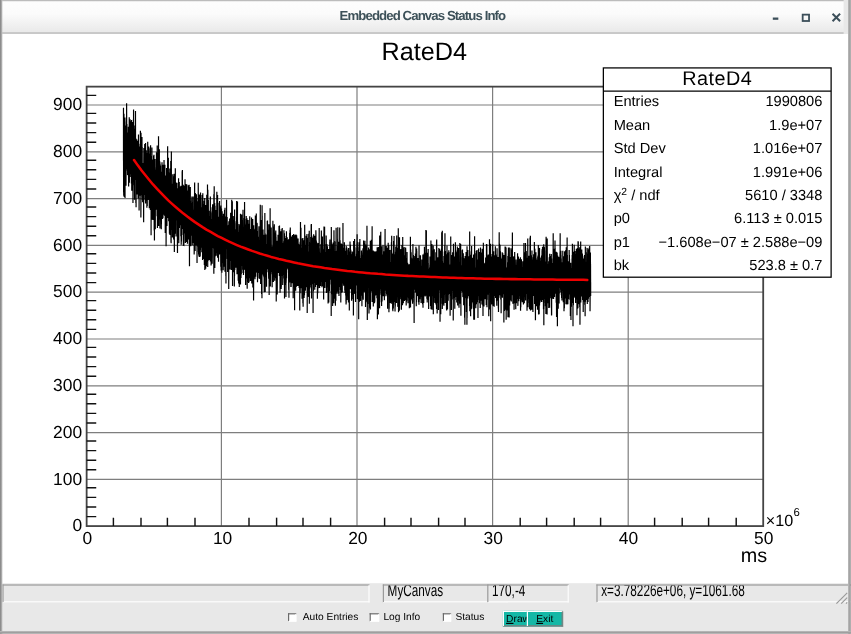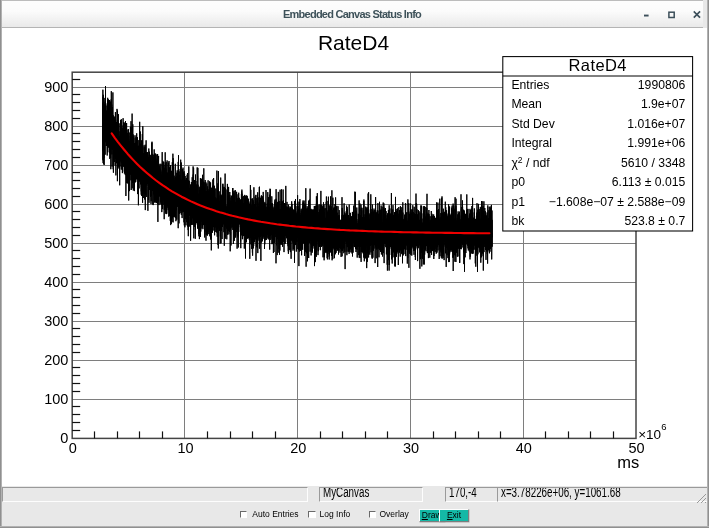--- a/index.html
+++ b/index.html
@@ -142,34 +142,34 @@
       <text x="511.4" y="205.6" font-size="12.2">p1</text>
       <text x="685.3" y="205.6" text-anchor="end" font-size="12.2">−1.608e−07 ± 2.588e−09</text>
       <text x="511.4" y="225.1" font-size="12.2">bk</text>
       <text x="685.3" y="225.1" text-anchor="end" font-size="12.2">523.8 ± 0.7</text>
 </svg></div>
 <div class="statusrow">
   <div class="sfield" style="left:0;width:306px"></div>
   <div class="sfield" style="left:317.4px;width:103.5px">
       <span>MyCanvas</span>
     </div>
-  <div class="sfield" style="left:443px;width:67.5px">
+  <div class="sfield" style="left:404px;width:67.5px">
       <span>170,-4</span>
     </div>
   <div class="sfield" style="left:494.6px;width:240px">
       <span>x=3.78226e+06, y=1061.68</span>
     </div>
   <svg style="position:absolute;right:0;top:6px" width="12" height="12">
     <path d="M11 2 L2 11 M11 6 L6 11 M11 10 L10 11" stroke="#9a9a9a" stroke-width="1"></path>
   </svg>
 </div>
 <div class="controlbar">
   <div class="cb" style="left:237.6px"></div>
     <div class="cl" style="left:250.3px">Auto Entries</div>
   <div class="cb" style="left:306px"></div>
     <div class="cl" style="left:317.5px">Log Info</div>
   <div class="cb" style="left:366.5px"></div>
-    <div class="cl" style="left:377.5px">Overlay</div>
+    <div class="cl" style="left:377.5px">Status</div>
   <div class="btn" style="left:416.7px;width:26px"><u>D</u>raw</div>
   <div class="btn" style="left:437px;width:30px"><u>E</u>xit</div>
 </div>
 <div class="win-l"></div>
 <div class="win-r"></div>
 <div class="win-b"></div>
 </body></html>

